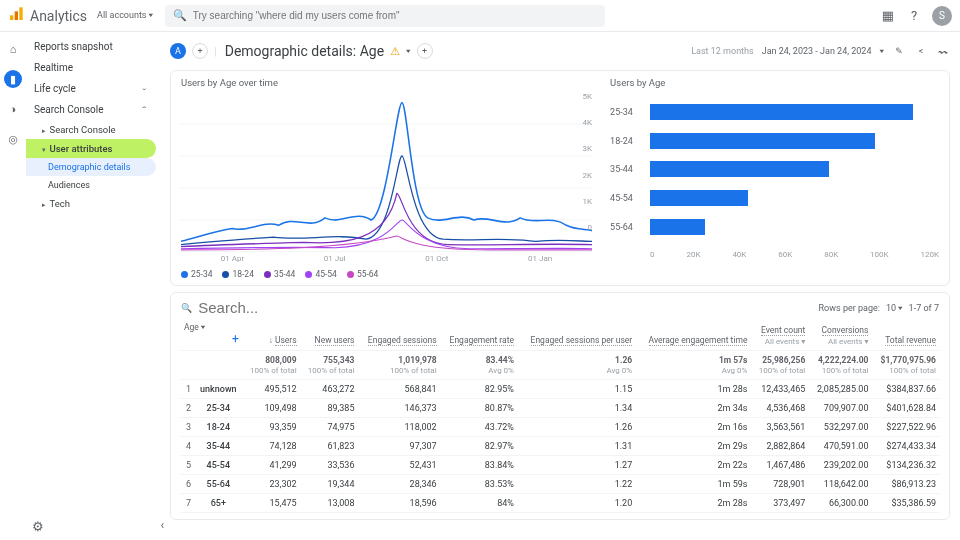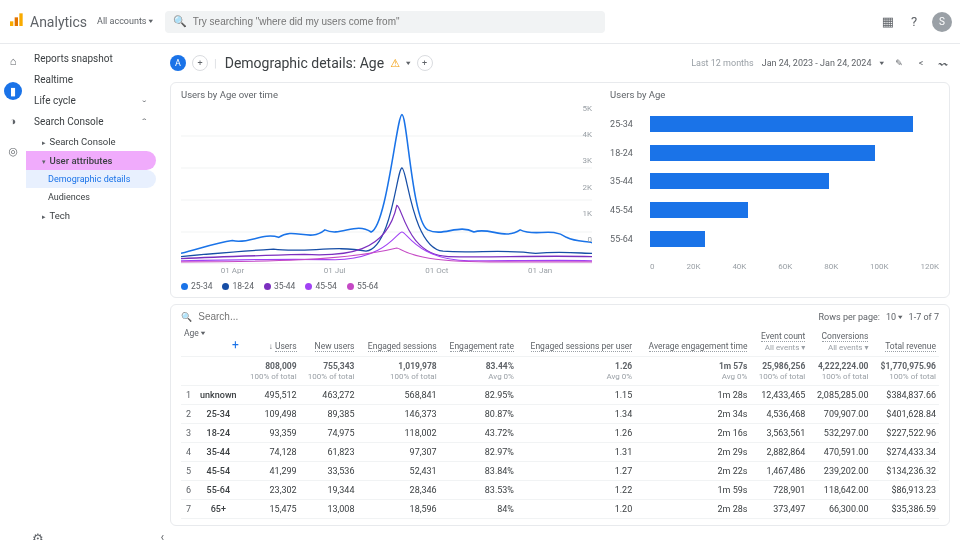--- a/index.html
+++ b/index.html
@@ -1,35 +1,35 @@
 <!DOCTYPE html>
 <html><head>
 <meta charset="utf-8">
 <style>
 *{box-sizing:border-box;margin:0;padding:0}
 body{font-family:Roboto,Arial,sans-serif;font-size:11px;color:#3c4043;background:#fff;width:960px;height:540px;overflow:hidden}
-.topbar{height:44px;display:flex;align-items:center;border-bottom:1px solid #e8eaed;padding:0 8px}
+.topbar{height:32px;display:flex;align-items:center;border-bottom:1px solid #e8eaed;padding:0 8px}
 .logo{display:flex;align-items:center;gap:6px;font-size:14px;color:#5f6368;margin-right:10px}
 .logo-icon svg{width:16px;height:16px}
 .acct{font-size:9px;color:#5f6368;display:flex;align-items:center;gap:2px;margin-right:12px;line-height:1.1}
 .search{flex:1;max-width:440px;height:22px;background:#f1f3f4;border-radius:4px;display:flex;align-items:center;padding:0 8px;gap:6px;color:#5f6368}
 .search input{border:none;background:none;outline:none;flex:1;font-size:10px;color:#5f6368}
 .top-right{margin-left:auto;display:flex;align-items:center;gap:10px}
 .top-icon{width:16px;height:16px;display:flex;align-items:center;justify-content:center;color:#5f6368;font-size:13px}
 .avatar{width:20px;height:20px;border-radius:50%;background:#9aa0a6;color:#fff;display:flex;align-items:center;justify-content:center;font-size:10px}
 .main{display:flex;height:508px}
 .rail{width:26px;display:flex;flex-direction:column;align-items:center;padding-top:8px;gap:12px}
 .rail-icon{width:18px;height:18px;display:flex;align-items:center;justify-content:center;color:#5f6368;border-radius:50%}
 .rail-icon.active{background:#1a73e8;color:#fff}
 .sidebar{width:130px;padding:4px 0;font-size:10px;color:#3c4043;position:relative}
 .side-item{padding:5px 8px;display:flex;justify-content:space-between;cursor:pointer}
 .side-item.small{padding:4px 8px 4px 16px;font-size:9.5px}
 .side-item.smaller{padding:4px 8px 4px 22px;font-size:9px}
 .side-item.active{background:#e8f0fe;border-radius:0 12px 12px 0;color:#1a73e8}
-.side-item.hl{background:#f0abfc;border-radius:0 12px 12px 0;font-weight:500}
+.side-item.hl{background:#bef264;border-radius:0 12px 12px 0;font-weight:500}
 .chev{font-size:9px;color:#5f6368;transform:scaleY(0.7)}
 .tri{font-size:7px;color:#5f6368;margin-right:4px}
 .gear-btm{position:absolute;bottom:6px;left:6px;color:#5f6368;font-size:13px}
 .sidebar-chev{position:absolute;bottom:8px;right:-8px;font-size:12px;color:#5f6368}
 .content{flex:1;padding:4px 10px 0 14px;overflow:hidden}
 .pagehdr{display:flex;align-items:center;height:30px;gap:6px;margin-bottom:4px}
 .circ{width:16px;height:16px;border-radius:50%;display:flex;align-items:center;justify-content:center;font-size:9px}
 .circ.blue{background:#1a73e8;color:#fff}
 .circ.out{border:1px solid #dadce0;color:#5f6368}
 .ptitle{font-size:14px;font-weight:400;color:#3c4043;margin-left:2px}
@@ -48,21 +48,21 @@
 .legend{display:flex;gap:10px;font-size:8.5px;color:#5f6368;margin-top:6px}
 .legend span{display:flex;align-items:center;gap:3px}
 .dot{width:7px;height:7px;border-radius:50%}
 .barchart{height:155px;display:flex;flex-direction:column;justify-content:space-around;padding:6px 0}
 .barrow{display:flex;align-items:center;gap:6px}
 .barlbl{width:34px;font-size:9px;color:#5f6368;text-align:left}
 .bartrack{flex:1;height:16px;position:relative}
 .barfill{height:100%;background:#1a73e8}
 .barxticks{display:flex;justify-content:space-between;font-size:8px;color:#9aa0a6;margin-left:40px;margin-top:3px}
 .tbl-ctrl{display:flex;align-items:center;gap:6px;margin-bottom:2px;font-size:9px;color:#5f6368}
-.tbl-ctrl input{border:none;outline:none;flex:1;font-size:10px}
+.tbl-ctrl input{border:none;outline:none;flex:1;font-size:15px}
 .tbl-right{margin-left:auto;display:flex;align-items:center;gap:6px}
 .sel{display:flex;align-items:center;gap:2px}
 table{width:100%;border-collapse:collapse;font-size:9px}
 th,td{padding:4px 3px;text-align:right;border-bottom:1px solid #f1f3f4}
 th{color:#5f6368;font-weight:400;font-size:8.5px;vertical-align:bottom}
 th.l,td.l{text-align:right}
 td.l2{text-align:center;font-weight:500}
 .subh{color:#9aa0a6;font-size:8px}
 .idx{color:#5f6368;width:14px;text-align:right;padding-right:4px}
 .plus{color:#1a73e8;font-size:12px;padding-left:6px}

